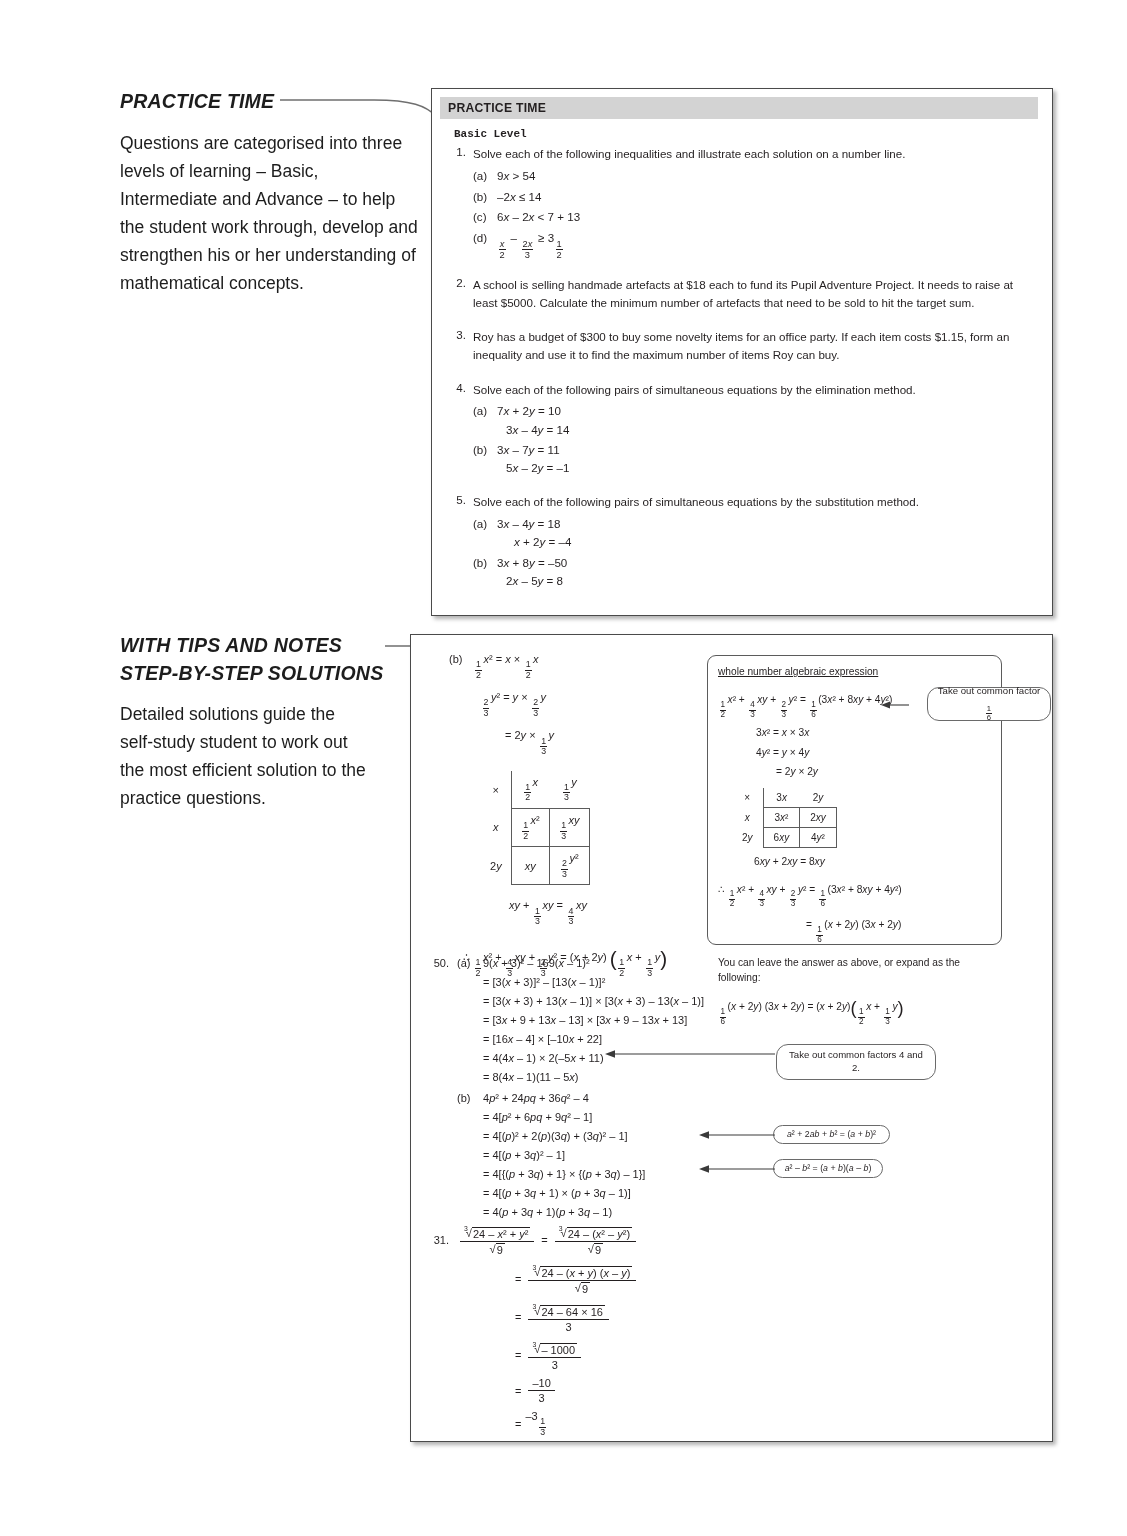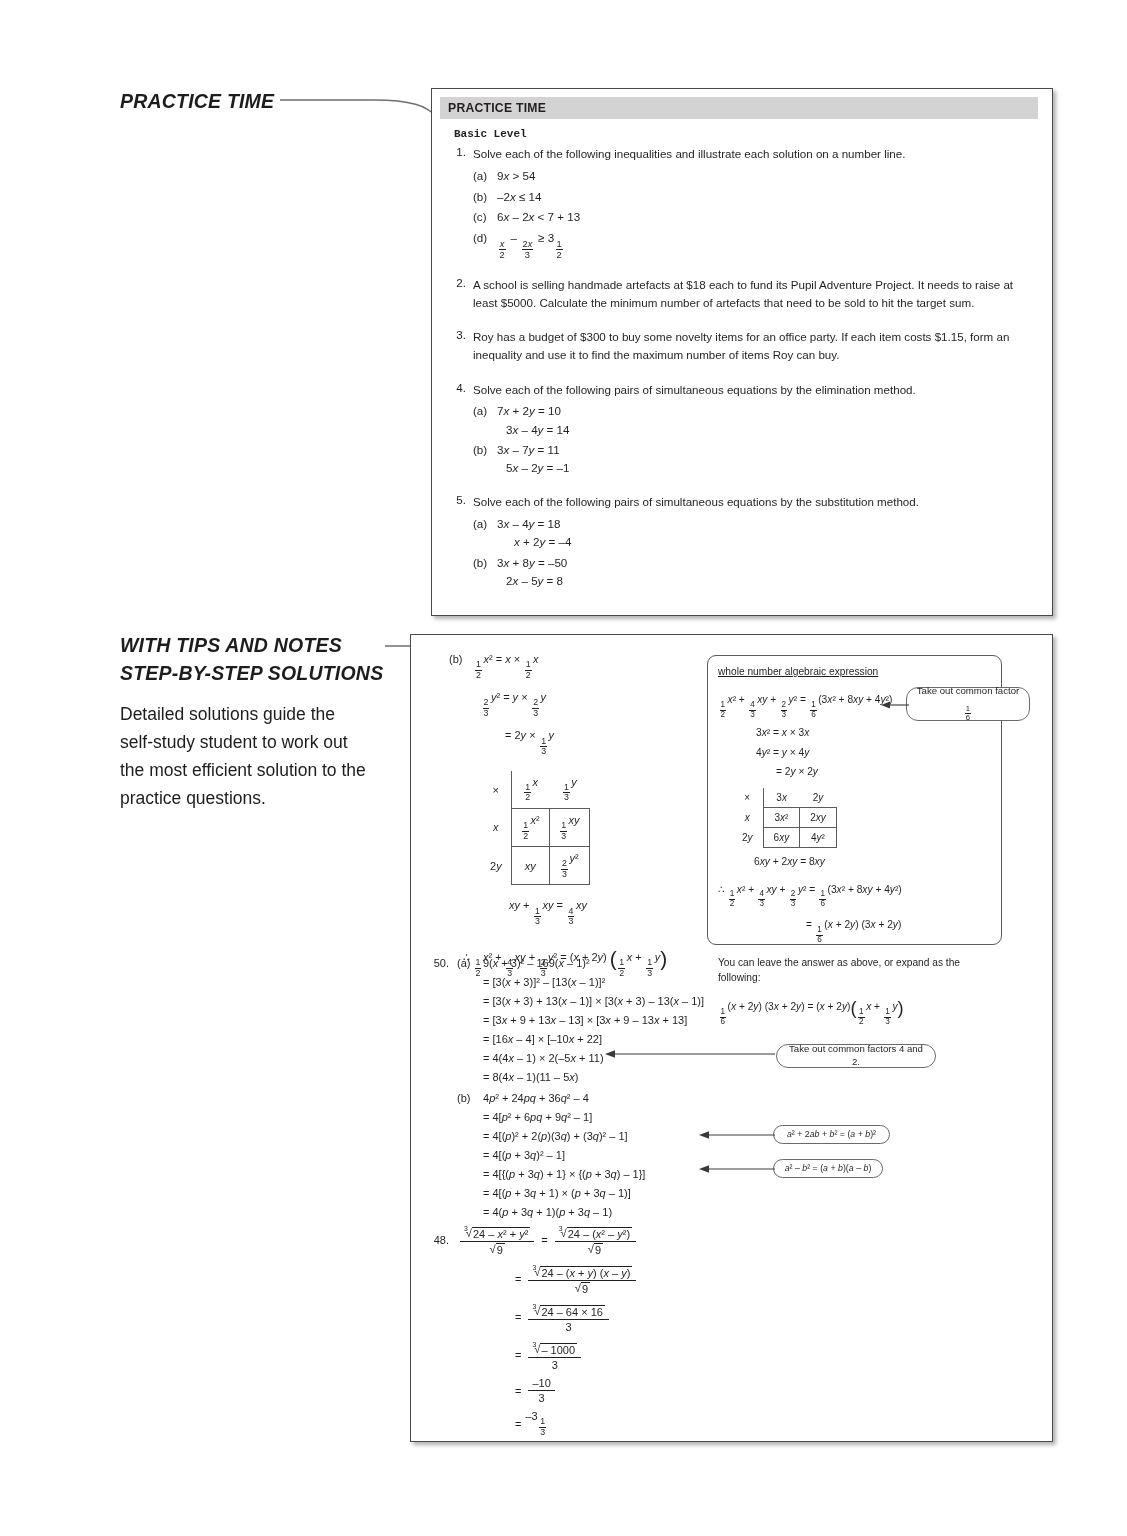--- a/index.html
+++ b/index.html
@@ -131,20 +131,21 @@
   .vfrac > .vd { padding: 1px 4px 0 4px; }
   .q31row { display: flex; align-items: center; font-size: 11px; margin-bottom: 3px; }
 </style>
 </head>
 <body>
 
 <div class="page">
 
   <div class="callout-col" style="left:120px; top:88px;">
     <div class="callout-title">PRACTICE TIME</div>
+    <div class="callout-body">Questions are categorised into three levels of learning – Basic, Intermediate and Advance – to help the student work through, develop and strengthen his or her understanding of mathematical concepts.</div>
   </div>
 
   <svg class="leader" style="left:278px; top:88px;" width="180" height="40" viewBox="0 0 180 40">
     <path d="M2,12 L96,12 C134,12 148,18 158,28" fill="none" stroke="#6f6f6f" stroke-width="1.4"></path>
     <circle cx="159" cy="28.5" r="3.6" fill="#6f6f6f"></circle>
   </svg>
 
   <div class="panel" style="left:431px; top:88px; width:622px; height:528px;">
     <div class="pt-inner">
       <div class="pt-head" style="margin:8px -4px 0 -6px;">PRACTICE TIME</div>
@@ -429,21 +430,21 @@
             </span>(<i>x</i> + 2<i>y</i>) (3<i>x</i> + 2<i>y</i>) = (<i>x</i> + 2<i>y</i>)<span style="font-size:1.8em; vertical-align:-0.2em; font-weight:300;">(</span><span class="frac">
               <span class="num">1</span>
               <span class="den">2</span>
             </span><i>x</i> + <span class="frac">
               <span class="num">1</span>
               <span class="den">3</span>
             </span><i>y</i><span style="font-size:1.8em; vertical-align:-0.2em; font-weight:300;">)</span>
         </div>
       </div>
 
-      <div class="tip" style="left:495px; top:52px; width:124px; height:34px; display:flex; align-items:center; justify-content:center;">
+      <div class="tip" style="left:516px; top:52px; width:124px; height:34px; display:flex; align-items:center; justify-content:center;">
         <span>Take out common factor <span class="frac">
               <span class="num">1</span>
               <span class="den">6</span>
             </span></span>
       </div>
       <svg class="leader" style="left:470px; top:63px;" width="30" height="14" viewBox="0 0 30 14">
         <path d="M28,7 L8,7" stroke="#3a3a3a" stroke-width="1.1" fill="none"></path>
         <path d="M0,7 L9,3.4 L9,10.6 Z" fill="#3a3a3a"></path>
       </svg>
 
@@ -470,21 +471,21 @@
             <span style="display:block; margin-top:2.5px;">= 4[<i>p</i>² + 6<i>pq</i> + 9<i>q</i>² – 1]</span>
             <span style="display:block; margin-top:2.5px;">= 4[(<i>p</i>)² + 2(<i>p</i>)(3<i>q</i>) + (3<i>q</i>)² – 1]</span>
             <span style="display:block; margin-top:2.5px;">= 4[(<i>p</i> + 3<i>q</i>)² – 1]</span>
             <span style="display:block; margin-top:2.5px;">= 4[{(<i>p</i> + 3<i>q</i>) + 1} × {(<i>p</i> + 3<i>q</i>) – 1}]</span>
             <span style="display:block; margin-top:2.5px;">= 4[(<i>p</i> + 3<i>q</i> + 1) × (<i>p</i> + 3<i>q</i> – 1)]</span>
             <span style="display:block; margin-top:2.5px;">= 4(<i>p</i> + 3<i>q</i> + 1)(<i>p</i> + 3<i>q</i> – 1)</span>
           </span>
         </div>
       </div>
 
-      <div class="tip" style="left:365px; top:409px; width:160px; height:24px; display:flex; align-items:center; justify-content:center;">
+      <div class="tip" style="left:365px; top:409px; width:160px; height:36px; display:flex; align-items:center; justify-content:center;">
         <span>Take out common factors 4 and 2.</span>
       </div>
       <svg class="leader" style="left:194px; top:412px;" width="172" height="14" viewBox="0 0 172 14">
         <path d="M170,7 L9,7" stroke="#3a3a3a" stroke-width="1.1" fill="none"></path>
         <path d="M0,7 L10,3.2 L10,10.8 Z" fill="#3a3a3a"></path>
       </svg>
 
       <div class="tip small" style="left:362px; top:490px; width:117px; height:19px; display:flex; align-items:center; justify-content:center;">
         <span><i>a</i>² + 2<i>ab</i> + <i>b</i>² = (<i>a</i> + <i>b</i>)²</span>
       </div>
@@ -496,21 +497,21 @@
       <div class="tip small" style="left:362px; top:524px; width:110px; height:19px; display:flex; align-items:center; justify-content:center;">
         <span><i>a</i>² – <i>b</i>² = (<i>a</i> + <i>b</i>)(<i>a</i> – <i>b</i>)</span>
       </div>
       <svg class="leader" style="left:288px; top:527px;" width="78" height="14" viewBox="0 0 78 14">
         <path d="M76,7 L9,7" stroke="#3a3a3a" stroke-width="1.1" fill="none"></path>
         <path d="M0,7 L10,3.2 L10,10.8 Z" fill="#3a3a3a"></path>
       </svg>
 
       <div class="blk" style="left:10px; top:588px; width:320px;">
         <div class="q31row">
-          <span style="width:28px; text-align:right;">48.</span>
+          <span style="width:28px; text-align:right;">31.</span>
           <span style="width:8px;"></span>
           <span class="vfrac">
             <span class="vn"><span class="rad">
                   <span class="radidx">3</span>
                   <span class="radsym">√</span>
                   <span class="radbar">24 – <i>x</i>² + <i>y</i>²</span>
                 </span></span>
             <span class="vd"><span class="rad">
                   <span class="radsym">√</span>
                   <span class="radbar">9</span>

